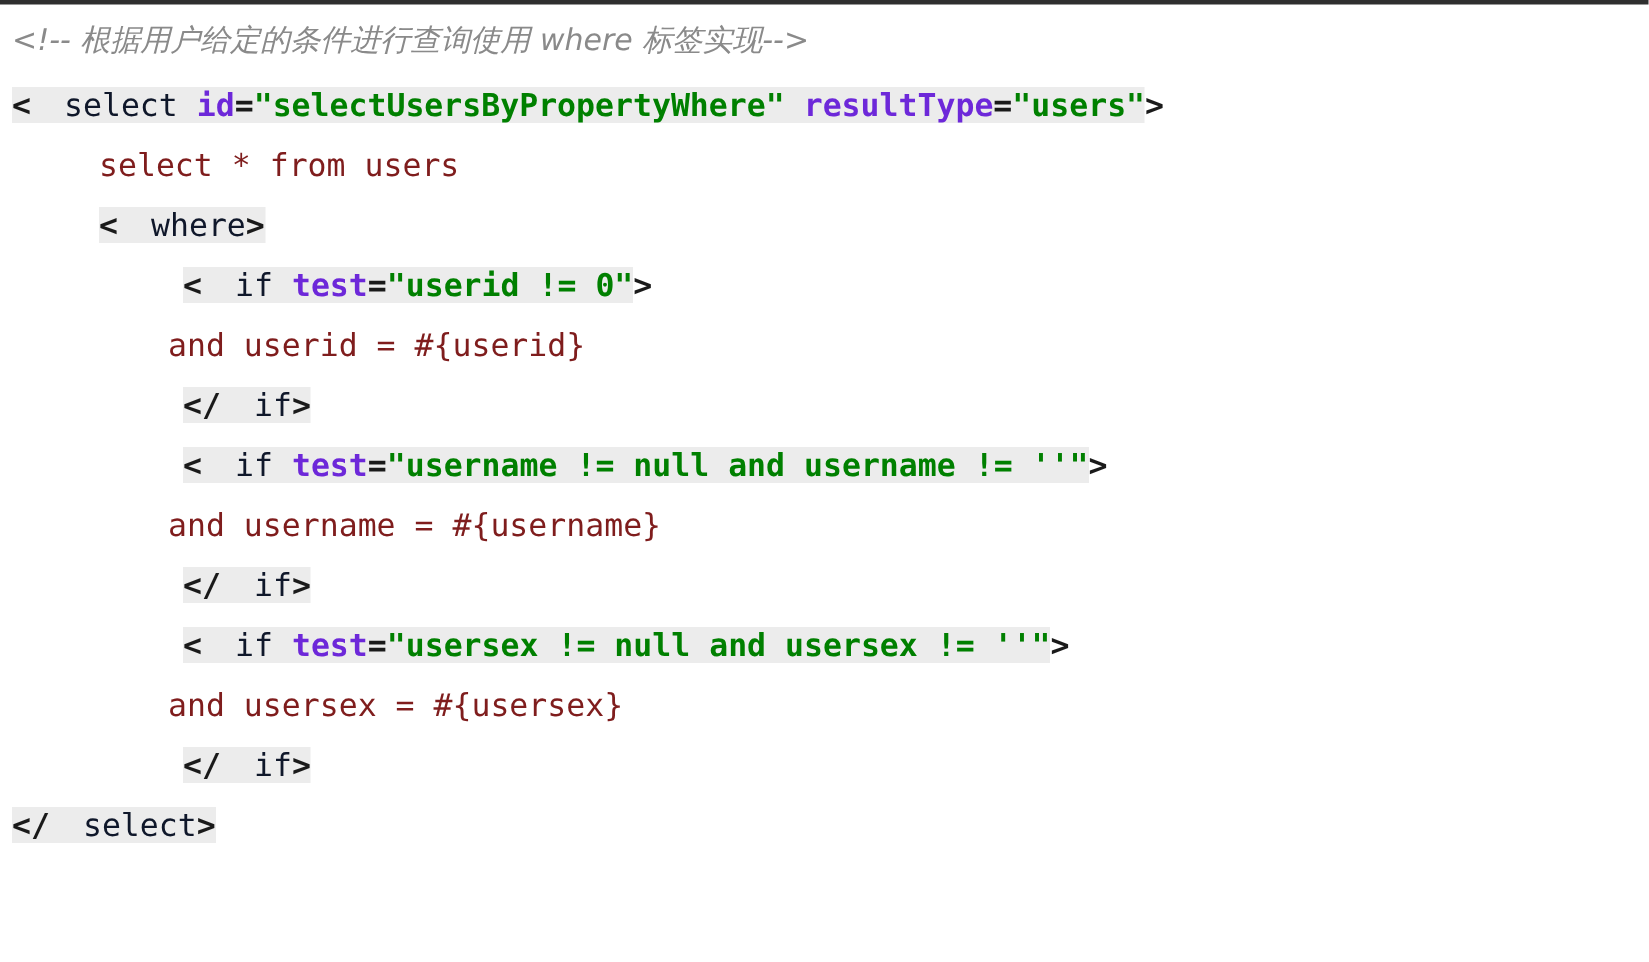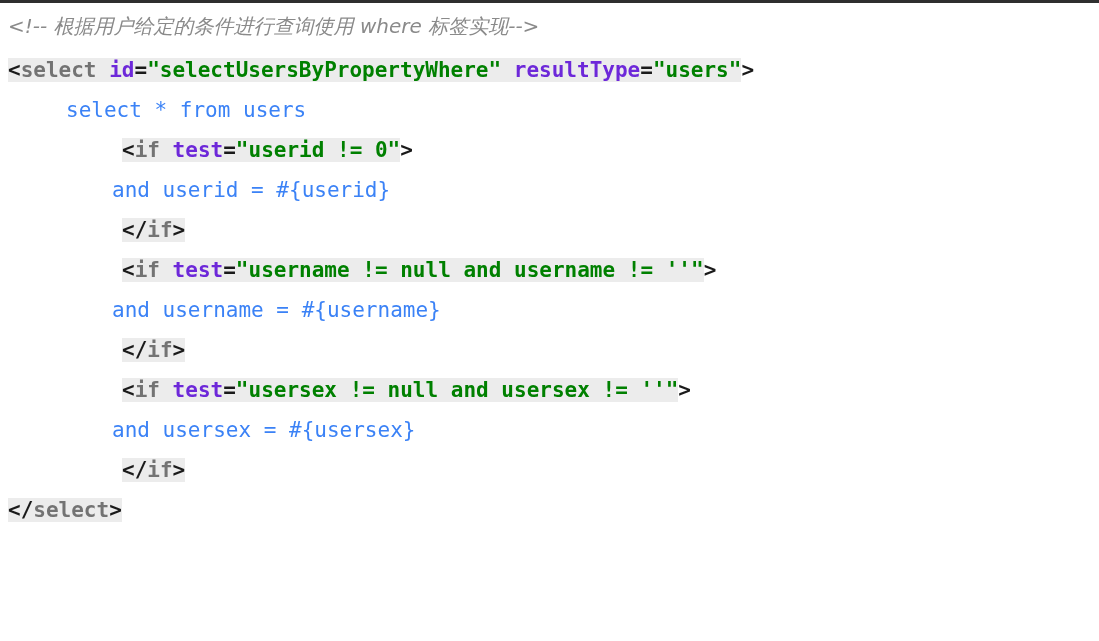--- a/index.html
+++ b/index.html
@@ -59,37 +59,38 @@
     color: #8a8a8a;
     font-style: italic;
     font-family: "DejaVu Sans", "Liberation Sans", sans-serif;
     font-weight: normal;
   }
   .tok-punct {
     color: #1a1a1a;
     font-weight: bold;
   }
   .tok-tag {
-    color: #737373;
-    font-weight: bold;
+    color: #0f172a;
+    font-weight: normal;
+    margin-left: 22px;
   }
   .tok-attr {
     color: #6d28d9;
     font-weight: bold;
   }
   .tok-eq {
     color: #1a1a1a;
     font-weight: bold;
   }
   .tok-string {
     color: #008000;
     font-weight: bold;
   }
   .tok-plain {
-    color: #3b82f6;
+    color: #7f1d1d;
     font-weight: normal;
   }
 
   
   .hl {
     background: #ececec;
   }
 </style>
 </head>
 <body>
@@ -97,20 +98,21 @@
 <div class="top-rule"></div>
 
 <div class="code-block">
 
   <div class="code-line comment-line ind0"><span class="tok-comment">&lt;!--</span><span class="tok-comment"> 根据用户给定的条件进行查询使用 </span><span class="tok-comment mono">where</span><span class="tok-comment"> 标签实现</span><span class="tok-comment">--&gt;</span></div>
 
   <div class="code-line ind0"><span class="hl"><span class="tok-punct">&lt;</span><span class="tok-tag">select</span><span class="tok-plain"> </span><span class="tok-attr">id</span><span class="tok-eq">=</span><span class="tok-string">"selectUsersByPropertyWhere"</span><span class="tok-plain"> </span><span class="tok-attr">resultType</span><span class="tok-eq">=</span><span class="tok-string">"users"</span></span><span class="tok-punct">&gt;</span></div>
 
   <div class="code-line ind1"><span class="tok-plain">select * from users</span></div>
 
+  <div class="code-line ind1"><span class="hl"><span class="tok-punct">&lt;</span><span class="tok-tag">where</span><span class="tok-punct">&gt;</span></span></div>
 
   <div class="code-line ind2"><span class="hl"><span class="tok-punct">&lt;</span><span class="tok-tag">if</span><span class="tok-plain"> </span><span class="tok-attr">test</span><span class="tok-eq">=</span><span class="tok-string">"userid != 0"</span></span><span class="tok-punct">&gt;</span></div>
 
   <div class="code-line ind3"><span class="tok-plain">and userid = #{userid}</span></div>
 
   <div class="code-line ind2"><span class="hl"><span class="tok-punct">&lt;/</span><span class="tok-tag">if</span><span class="tok-punct">&gt;</span></span></div>
 
   <div class="code-line ind2"><span class="hl"><span class="tok-punct">&lt;</span><span class="tok-tag">if</span><span class="tok-plain"> </span><span class="tok-attr">test</span><span class="tok-eq">=</span><span class="tok-string">"username != null and username != ''"</span></span><span class="tok-punct">&gt;</span></div>
 
   <div class="code-line ind3"><span class="tok-plain">and username = #{username}</span></div>

